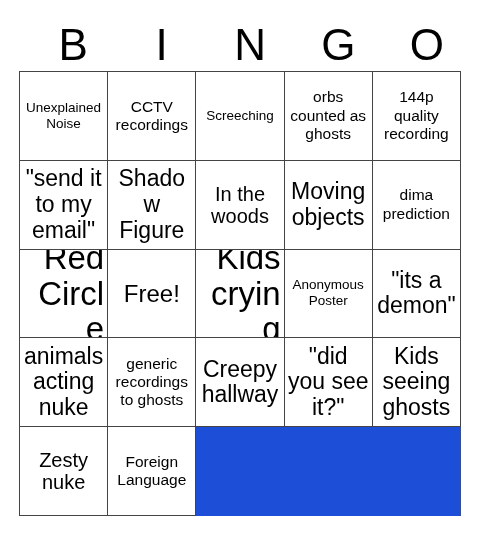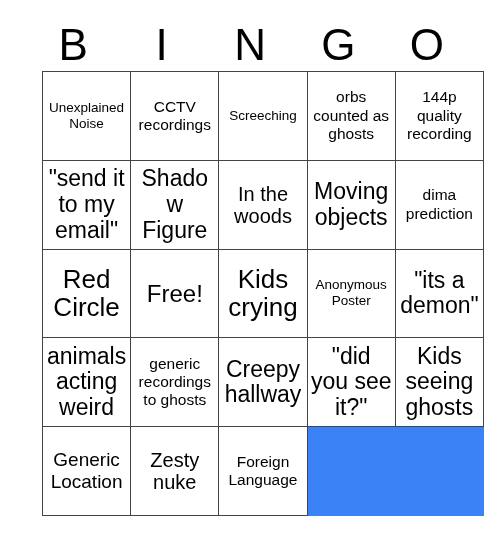--- a/index.html
+++ b/index.html
@@ -37,31 +37,31 @@
     justify-content: center;
     font-size: 44px;
     line-height: 1;
     font-weight: 400;
     color: #000;
     letter-spacing: 0px;
   }
   
   .grid {
     position: absolute;
-    left: 42px;
+    left: 19px;
     top: 71px;
     width: 442px;
     height: 445px;
     display: grid;
     grid-template-columns: repeat(5, 1fr);
     grid-template-rows: repeat(5, 1fr);
     border-top: 1px solid #444;
     border-left: 1px solid #444;
     box-sizing: border-box;
-    background: #3b82f6;
+    background: #1d4ed8;
   }
   .cell {
     border-right: 1px solid #444;
     border-bottom: 1px solid #444;
     box-sizing: border-box;
     display: flex;
     align-items: center;
     justify-content: center;
     text-align: center;
     padding: 2px 3px;
@@ -73,21 +73,21 @@
     width: 100%;
     line-height: 1.12;
     color: #000;
     word-wrap: break-word;
   }
   .fs-s   { font-size: 13.5px; line-height: 1.2; }
   .fs-m   { font-size: 15.5px; line-height: 1.18; }
   .fs-l   { font-size: 19px;   line-height: 1.14; }
   .fs-xl  { font-size: 23px;   line-height: 1.12; }
   .fs-2xl { font-size: 20px;   line-height: 1.1; }
-  .fs-3xl { font-size: 26px;   line-height: 1.08; }
+  .fs-3xl { font-size: 33px;   line-height: 1.08; text-align: right; }
   .fs-4xl { font-size: 24px;   line-height: 1.06; }
 </style>
 </head>
 <body>
 
 <div class="card">
 
   <div class="header-row">
     <div class="header-letter">B</div>
     <div class="header-letter">I</div>
@@ -136,38 +136,35 @@
       <div class="cell">
         <span class="cell-text fs-3xl">Kids crying</span>
       </div>
       <div class="cell">
         <span class="cell-text fs-s">Anonymous Poster</span>
       </div>
       <div class="cell">
         <span class="cell-text fs-xl">"its a demon"</span>
       </div>
       <div class="cell">
-        <span class="cell-text fs-xl">animals acting weird</span>
+        <span class="cell-text fs-xl">animals acting nuke</span>
       </div>
       <div class="cell">
         <span class="cell-text fs-m">generic recordings to ghosts</span>
       </div>
       <div class="cell">
         <span class="cell-text fs-xl">Creepy hallway</span>
       </div>
       <div class="cell">
         <span class="cell-text fs-xl">"did you see it?"</span>
       </div>
       <div class="cell">
         <span class="cell-text fs-xl">Kids seeing ghosts</span>
       </div>
       <div class="cell">
-        <span class="cell-text fs-l">Generic Location</span>
-      </div>
-      <div class="cell">
         <span class="cell-text fs-2xl">Zesty nuke</span>
       </div>
       <div class="cell">
         <span class="cell-text fs-m">Foreign Language</span>
       </div>
     </div>
 
 </div>
 
 </body></html>

